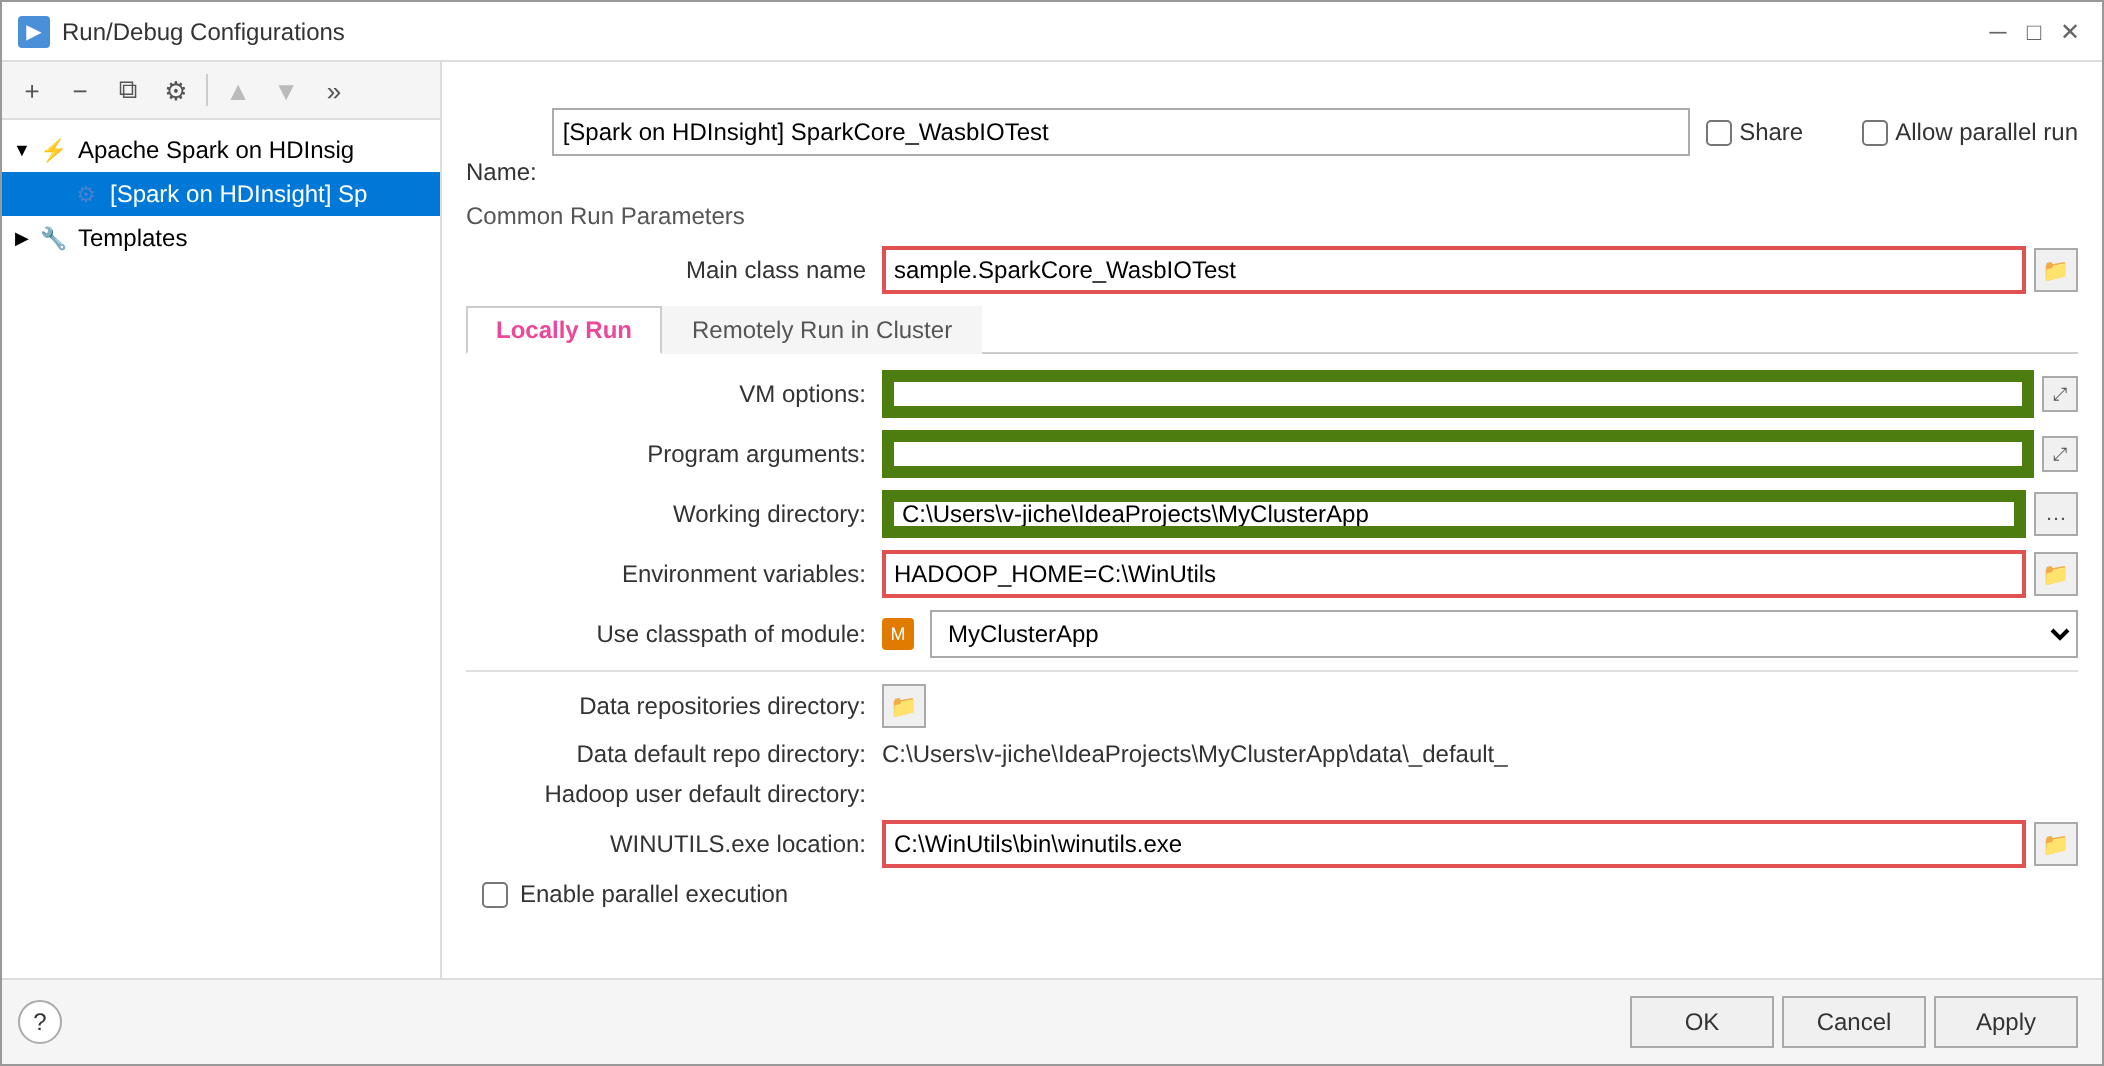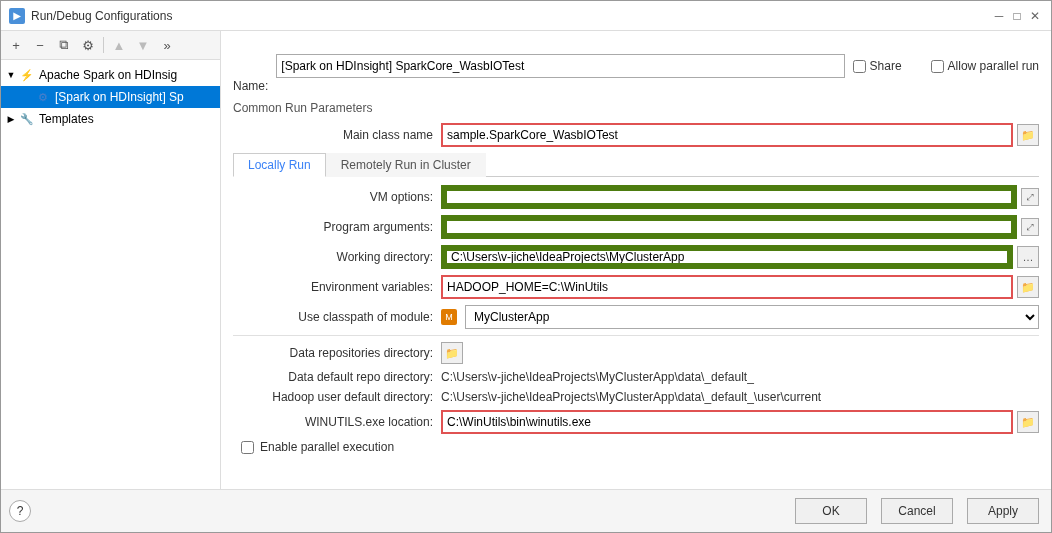--- a/index.html
+++ b/index.html
@@ -231,22 +231,22 @@
       border: 1px solid transparent;
       margin-bottom: -1px;
       color: #555;
       background: #f5f5f5;
     }
 
     .tab.active {
       background: #fff;
       border: 1px solid #ccc;
       border-bottom-color: #fff;
-      color: #3b82f6;
-      font-weight: normal;
+      color: #ec4899;
+      font-weight: bold;
     }
 
     
     .form-area {
       flex: 1;
       overflow-y: auto;
     }
 
     .form-row {
       display: flex;
@@ -351,21 +351,21 @@
       background: #f5f5f5;
     }
 
     .bottom-left {
       display: flex;
       align-items: center;
     }
 
     .bottom-right {
       display: flex;
-      gap: 14px;
+      gap: 4px;
     }
 
     .btn-help {
       width: 22px;
       height: 22px;
       border-radius: 50%;
       border: 1px solid #aaa;
       background: #fff;
       cursor: pointer;
       font-size: 12px;
@@ -542,21 +542,20 @@
           </div>
         </div>
 
         <div class="form-row">
           <span class="form-label">Data default repo directory:</span>
           <span class="text-info">C:\Users\v-jiche\IdeaProjects\MyClusterApp\data\_default_</span>
         </div>
 
         <div class="form-row">
           <span class="form-label">Hadoop user default directory:</span>
-          <span class="text-info">C:\Users\v-jiche\IdeaProjects\MyClusterApp\data\_default_\user\current</span>
         </div>
 
         <div class="form-row">
           <span class="form-label">WINUTILS.exe location:</span>
           <div class="form-input-wrap">
             <input class="form-input highlighted" type="text" value="C:\WinUtils\bin\winutils.exe" style="">
             <button class="btn-browse">📁</button>
           </div>
         </div>
 

